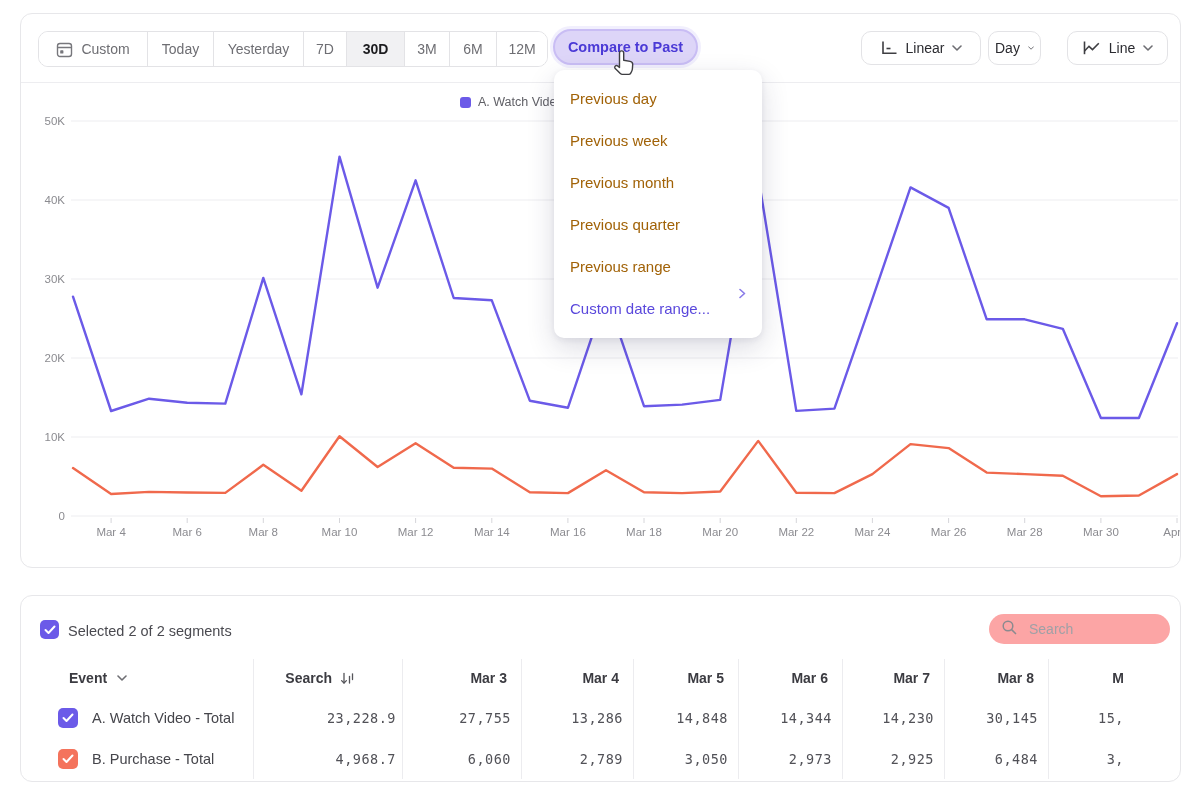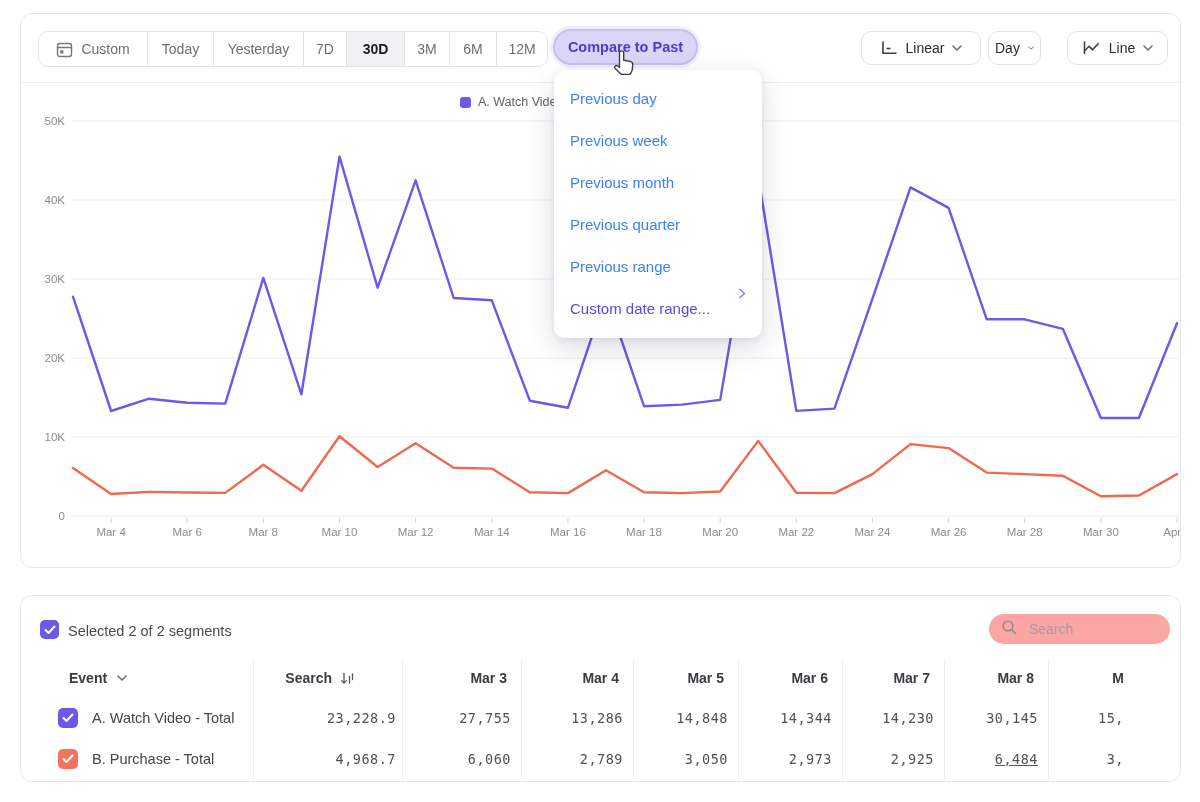--- a/index.html
+++ b/index.html
@@ -30,21 +30,21 @@
           gap:7px;overflow:hidden;white-space:nowrap}
   .legend-swatch{width:11px;height:11px;border-radius:3px;background:#6b5ae8;flex:none}
   .legend-label{font-size:12.5px;color:#606066}
   #chart-svg{position:absolute;left:0;top:0;pointer-events:none}
   .ax{font-size:11.5px;fill:#8b8b90;font-family:"Liberation Sans",sans-serif}
 
   
   #compare-menu{position:absolute;left:554px;top:70px;width:208px;background:#fff;border-radius:10px;
        box-shadow:0 10px 28px rgba(40,35,80,.16),0 2px 6px rgba(40,35,80,.08);z-index:50;
        padding:8px 0;box-sizing:border-box}
-  .menu-item{height:42px;line-height:42px;padding-left:16px;font-size:15px;color:#3b82f6;cursor:pointer}
+  .menu-item{height:42px;line-height:42px;padding-left:16px;font-size:15px;color:#a16207;cursor:pointer}
   .menu-item.custom{color:#5a48dc;display:flex;justify-content:space-between;padding-right:16px}
   #cursor{position:absolute;left:610px;top:48px;z-index:60;pointer-events:none}
 
   
   .sel-check{position:absolute;left:19px;top:24px;width:19px;height:19px;border-radius:5px;background:#6b5ae8;
        display:flex;align-items:center;justify-content:center;cursor:pointer}
   .sel-label{position:absolute;left:47px;top:27px;font-size:14.5px;color:#4a4a50}
   .search{position:absolute;left:968px;top:18px;width:181px;height:30px;border-radius:15px;background:#fca5a5;
        display:flex;align-items:center;gap:9px;padding:0 12px;box-sizing:border-box}
   .search input{border:none;background:transparent;outline:none;font-size:14px;color:#333;width:125px;
@@ -255,21 +255,21 @@
           </svg>
         </span>
         <span class="row-label">B. Purchase - Total</span>
       </div>
       <div class="cell num r bl" style="padding-right: 6px;">4,968.7</div>
       <div class="cell num r bl" style="padding-right: 10px;">6,060</div>
       <div class="cell num r bl" style="padding-right: 10px;">2,789</div>
       <div class="cell num r bl" style="padding-right: 10px;">3,050</div>
       <div class="cell num r bl" style="padding-right: 10px;">2,973</div>
       <div class="cell num r bl" style="padding-right: 10px;">2,925</div>
-      <div class="cell num r bl" style="padding-right: 10px; text-decoration: underline;">6,484</div>
+      <div class="cell num r bl" style="padding-right: 10px;">6,484</div>
       <div class="cell num r bl" style="padding-right: 9px;">3,</div>
     </div>
 </div>
 
 <div id="compare-menu">
     <div class="menu-item">Previous day</div>
     <div class="menu-item">Previous week</div>
     <div class="menu-item">Previous month</div>
     <div class="menu-item">Previous quarter</div>
     <div class="menu-item">Previous range</div>

